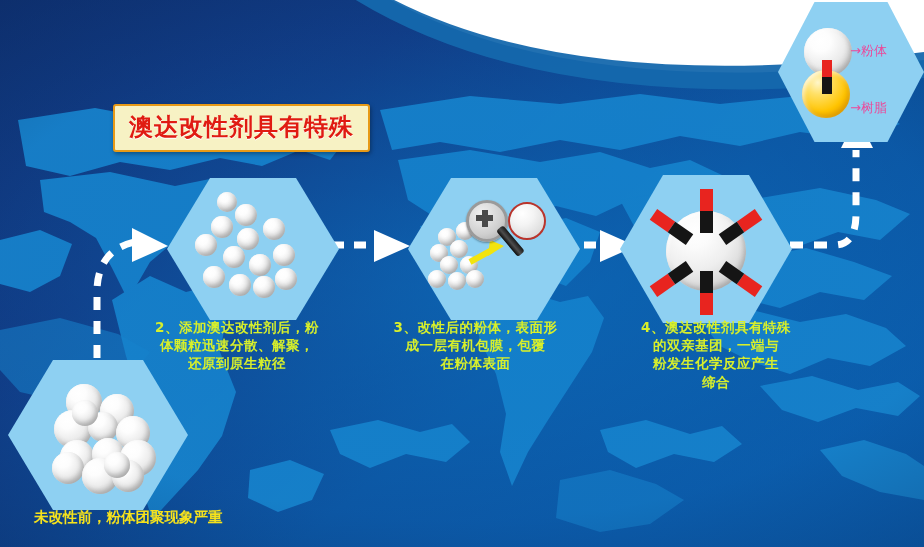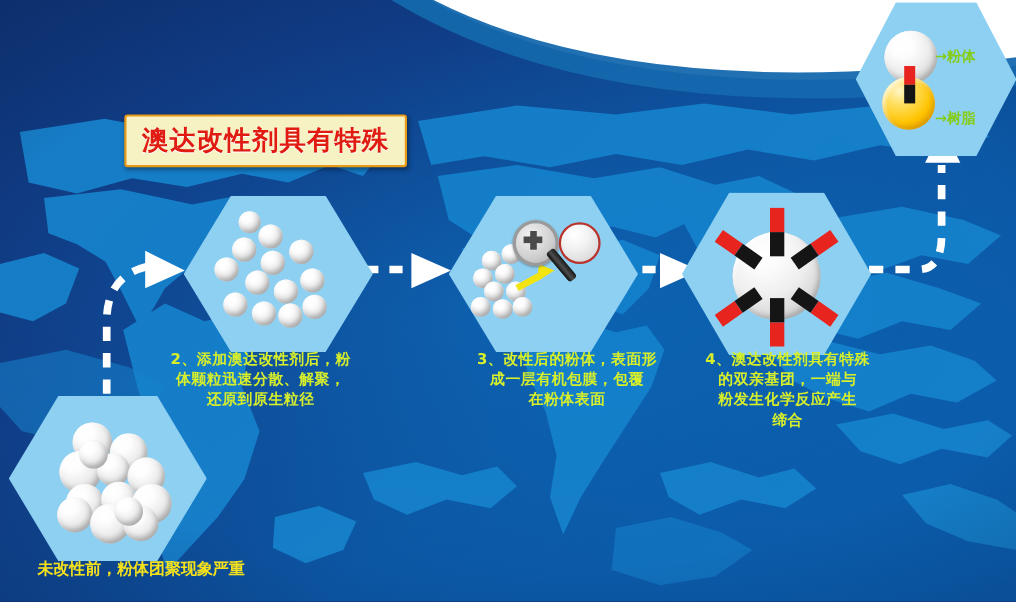--- a/index.html
+++ b/index.html
@@ -40,21 +40,21 @@
   
   .lbl{position:absolute;color:#d7ef2b;font-weight:bold;line-height:1.35;
       letter-spacing:.5px;white-space:pre-line;}
   .lbl.step{font-size:13.5px;text-align:center;}
   .title-banner{position:absolute;background:#f7f2c4;border:2px solid #e79a17;
       border-radius:3px;padding:5px 14px 7px;box-shadow:1px 2px 4px rgba(0,0,0,.35);}
   .title-banner span{color:#e01b12;font-weight:bold;font-size:24px;letter-spacing:1px;
       text-shadow:0 1px 0 #fff;}
   .cap-bottom{position:absolute;color:#f6e21c;font-weight:bold;font-size:14.5px;margin-left:28px;}
   .cap-step5{position:absolute;color:#f6e21c;font-weight:bold;font-size:13.5px;}
-  .mini-lbl{position:absolute;color:#84cc16;font-weight:bold;font-size:13px;}
+  .mini-lbl{position:absolute;color:#ec4899;font-weight:normal;font-size:13px;}
   .watermark{position:absolute;color:#ffffff;font-weight:bold;font-size:17px;
       text-shadow:0 1px 3px rgba(0,0,0,.5);}
   .arrows{position:absolute;inset:0;pointer-events:none;}
   
   .mag-lens{position:absolute;border-radius:50%;
      background:radial-gradient(circle at 35% 30%,#f2f2f2,#cfcfcf 60%,#a9a9a9 100%);
      border:3px solid #9a9a9a;box-shadow:0 1px 2px rgba(0,0,0,.35);}
   .mag-plus{position:absolute;background:#4a4a4a;}
   .mag-handle{position:absolute;border-radius:3px;
      background:linear-gradient(90deg,#0d0d0d,#4d4d4d 45%,#171717);transform-origin:50% 0;}
@@ -186,21 +186,21 @@
       </svg>
 
       <div class="mag-lens" style="left:58px;top:22px;width:36px;height:36px;"></div>
       <div class="mag-plus" style="left:68px;top:37px;width:17px;height:6px;"></div>
       <div class="mag-plus" style="left:73.5px;top:31.5px;width:6px;height:17px;"></div>
       <div class="mag-handle" style="left:87px;top:50px;width:9px;height:34px;transform:rotate(-40deg);"></div>
 
       <div class="zoom-circle" style="left:100px;top:24px;width:34px;height:34px;"></div>
     </div>
   </div>
-  <div class="lbl step" style="left:388px;top:318px;width:175px;margin-left:40px;"><span>3、</span><span>改性后的粉体，表面形
+  <div class="lbl step" style="left:388px;top:318px;width:175px;"><span>3、</span><span>改性后的粉体，表面形
 成一层有机包膜，包覆
 在粉体表面</span></div>
 
   <div class="hex" style="left:620px;top:175px;width:172px;height:148px;">
     <div class="hexbg"></div>
     <div class="inner">
       <div class="sph big" style="left:46px;top:36px;width:80px;height:80px;"></div>
 
       <div class="rod" style="left:80px;top:14px;width:13px;height:44px;transform:rotate(0deg);">
         <div class="red"></div>

